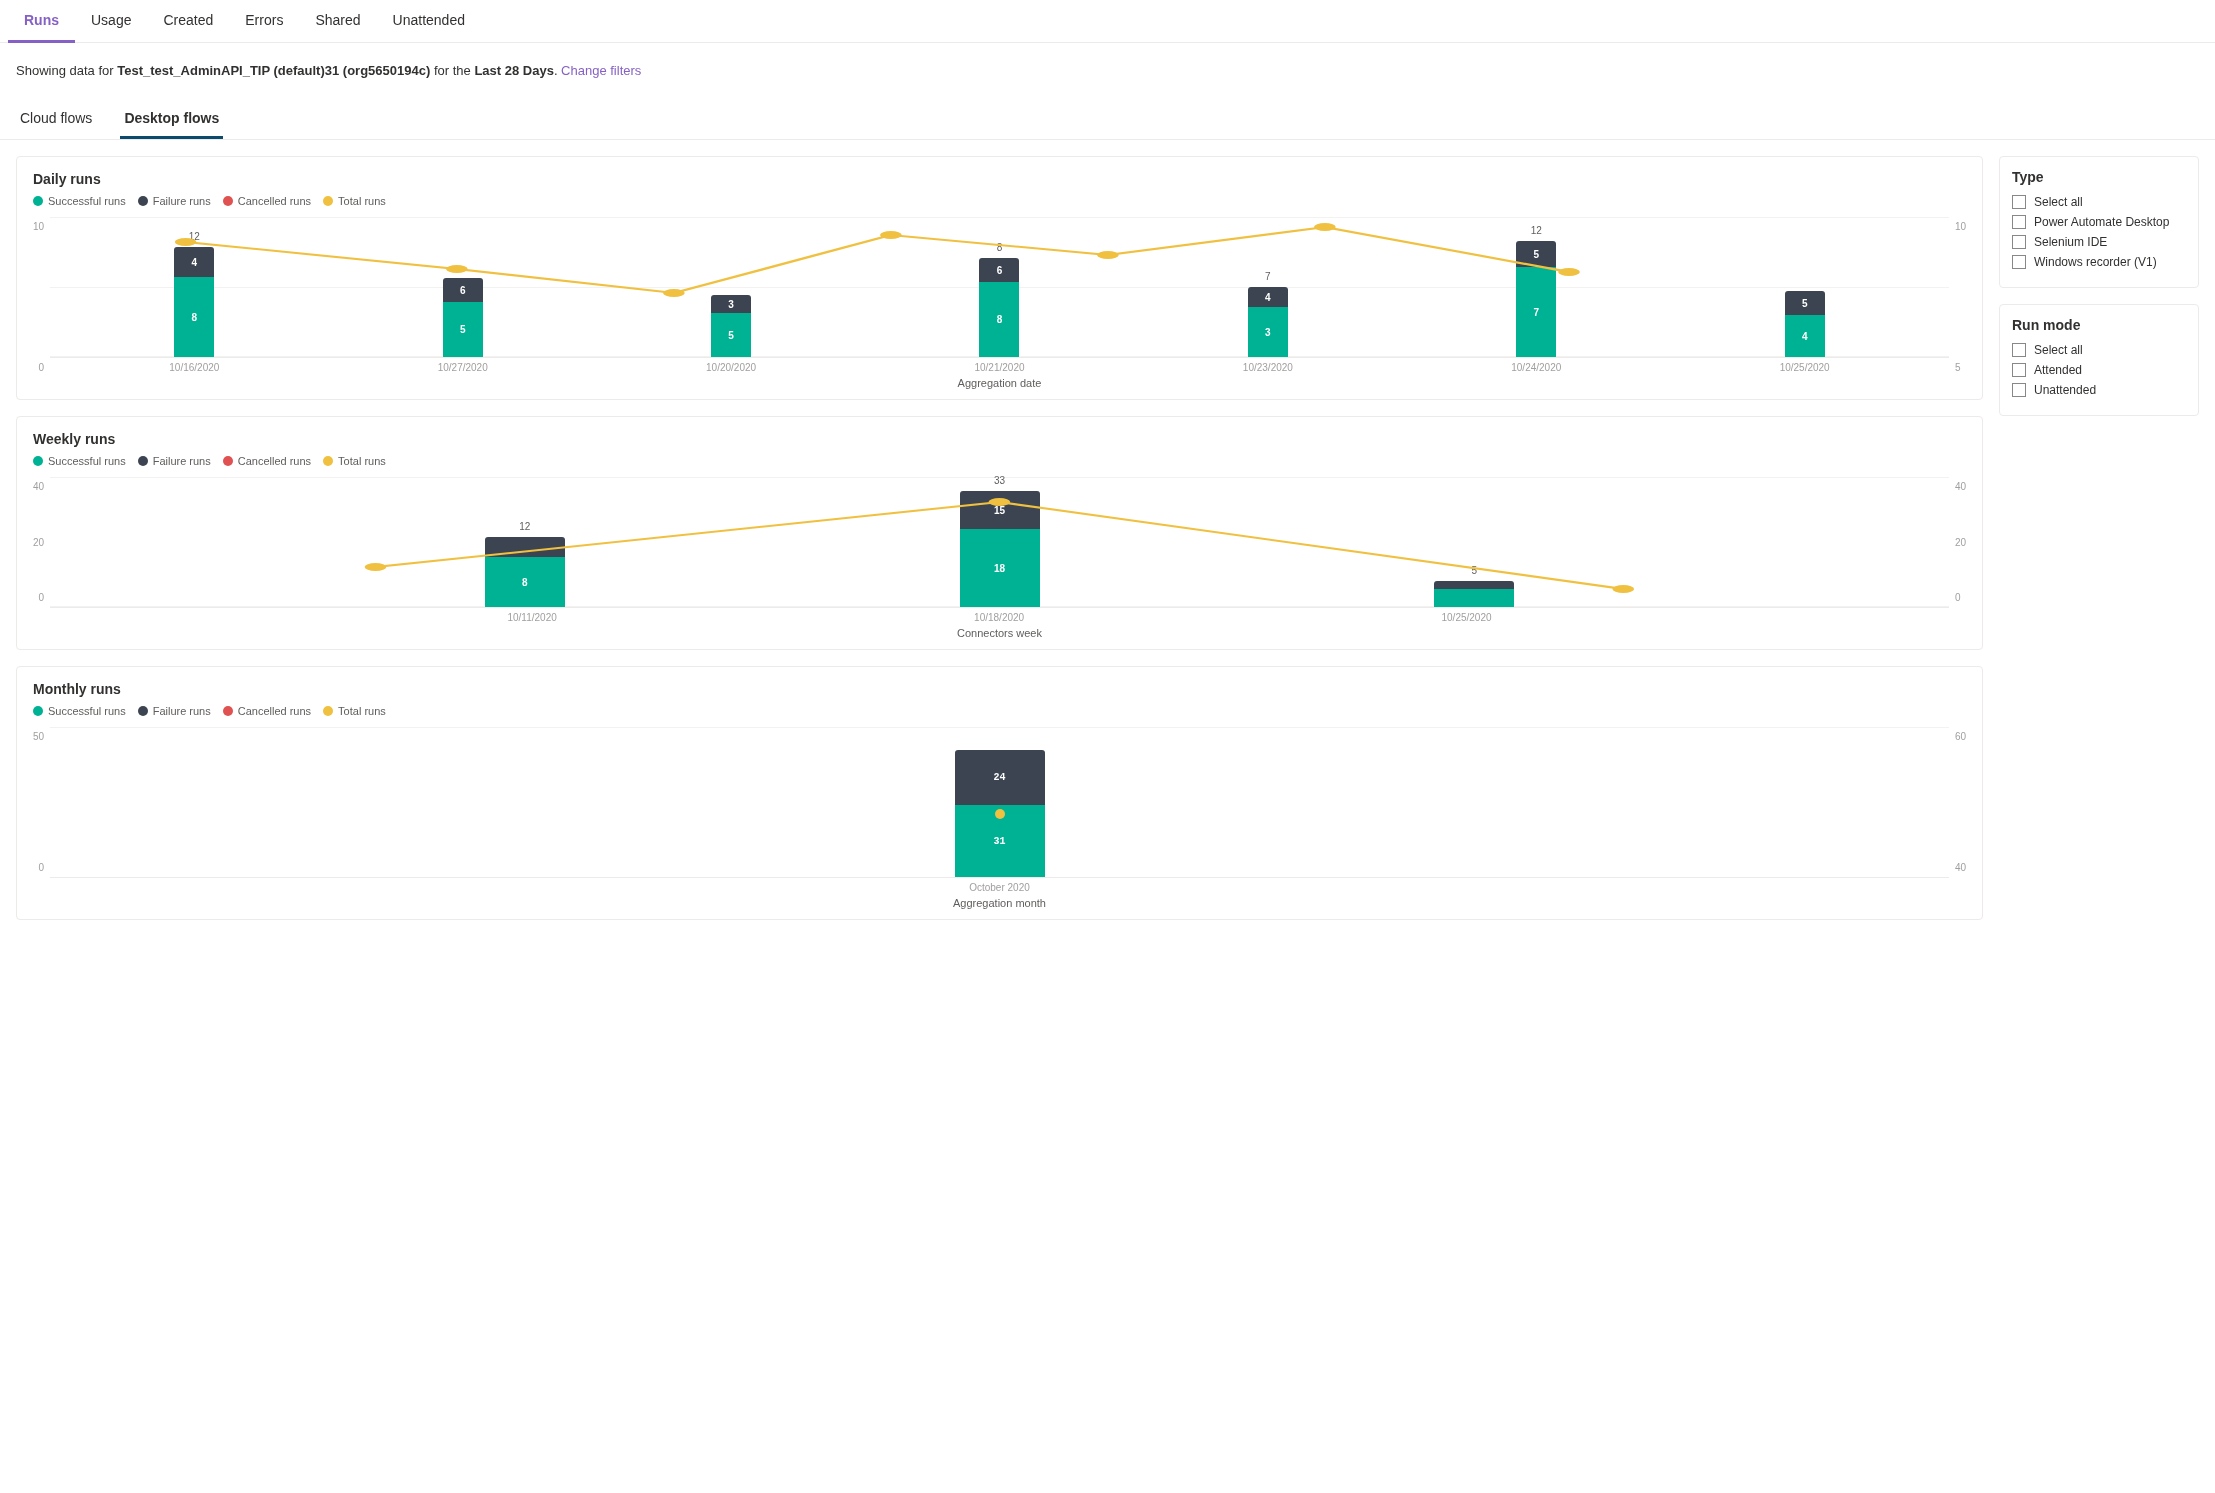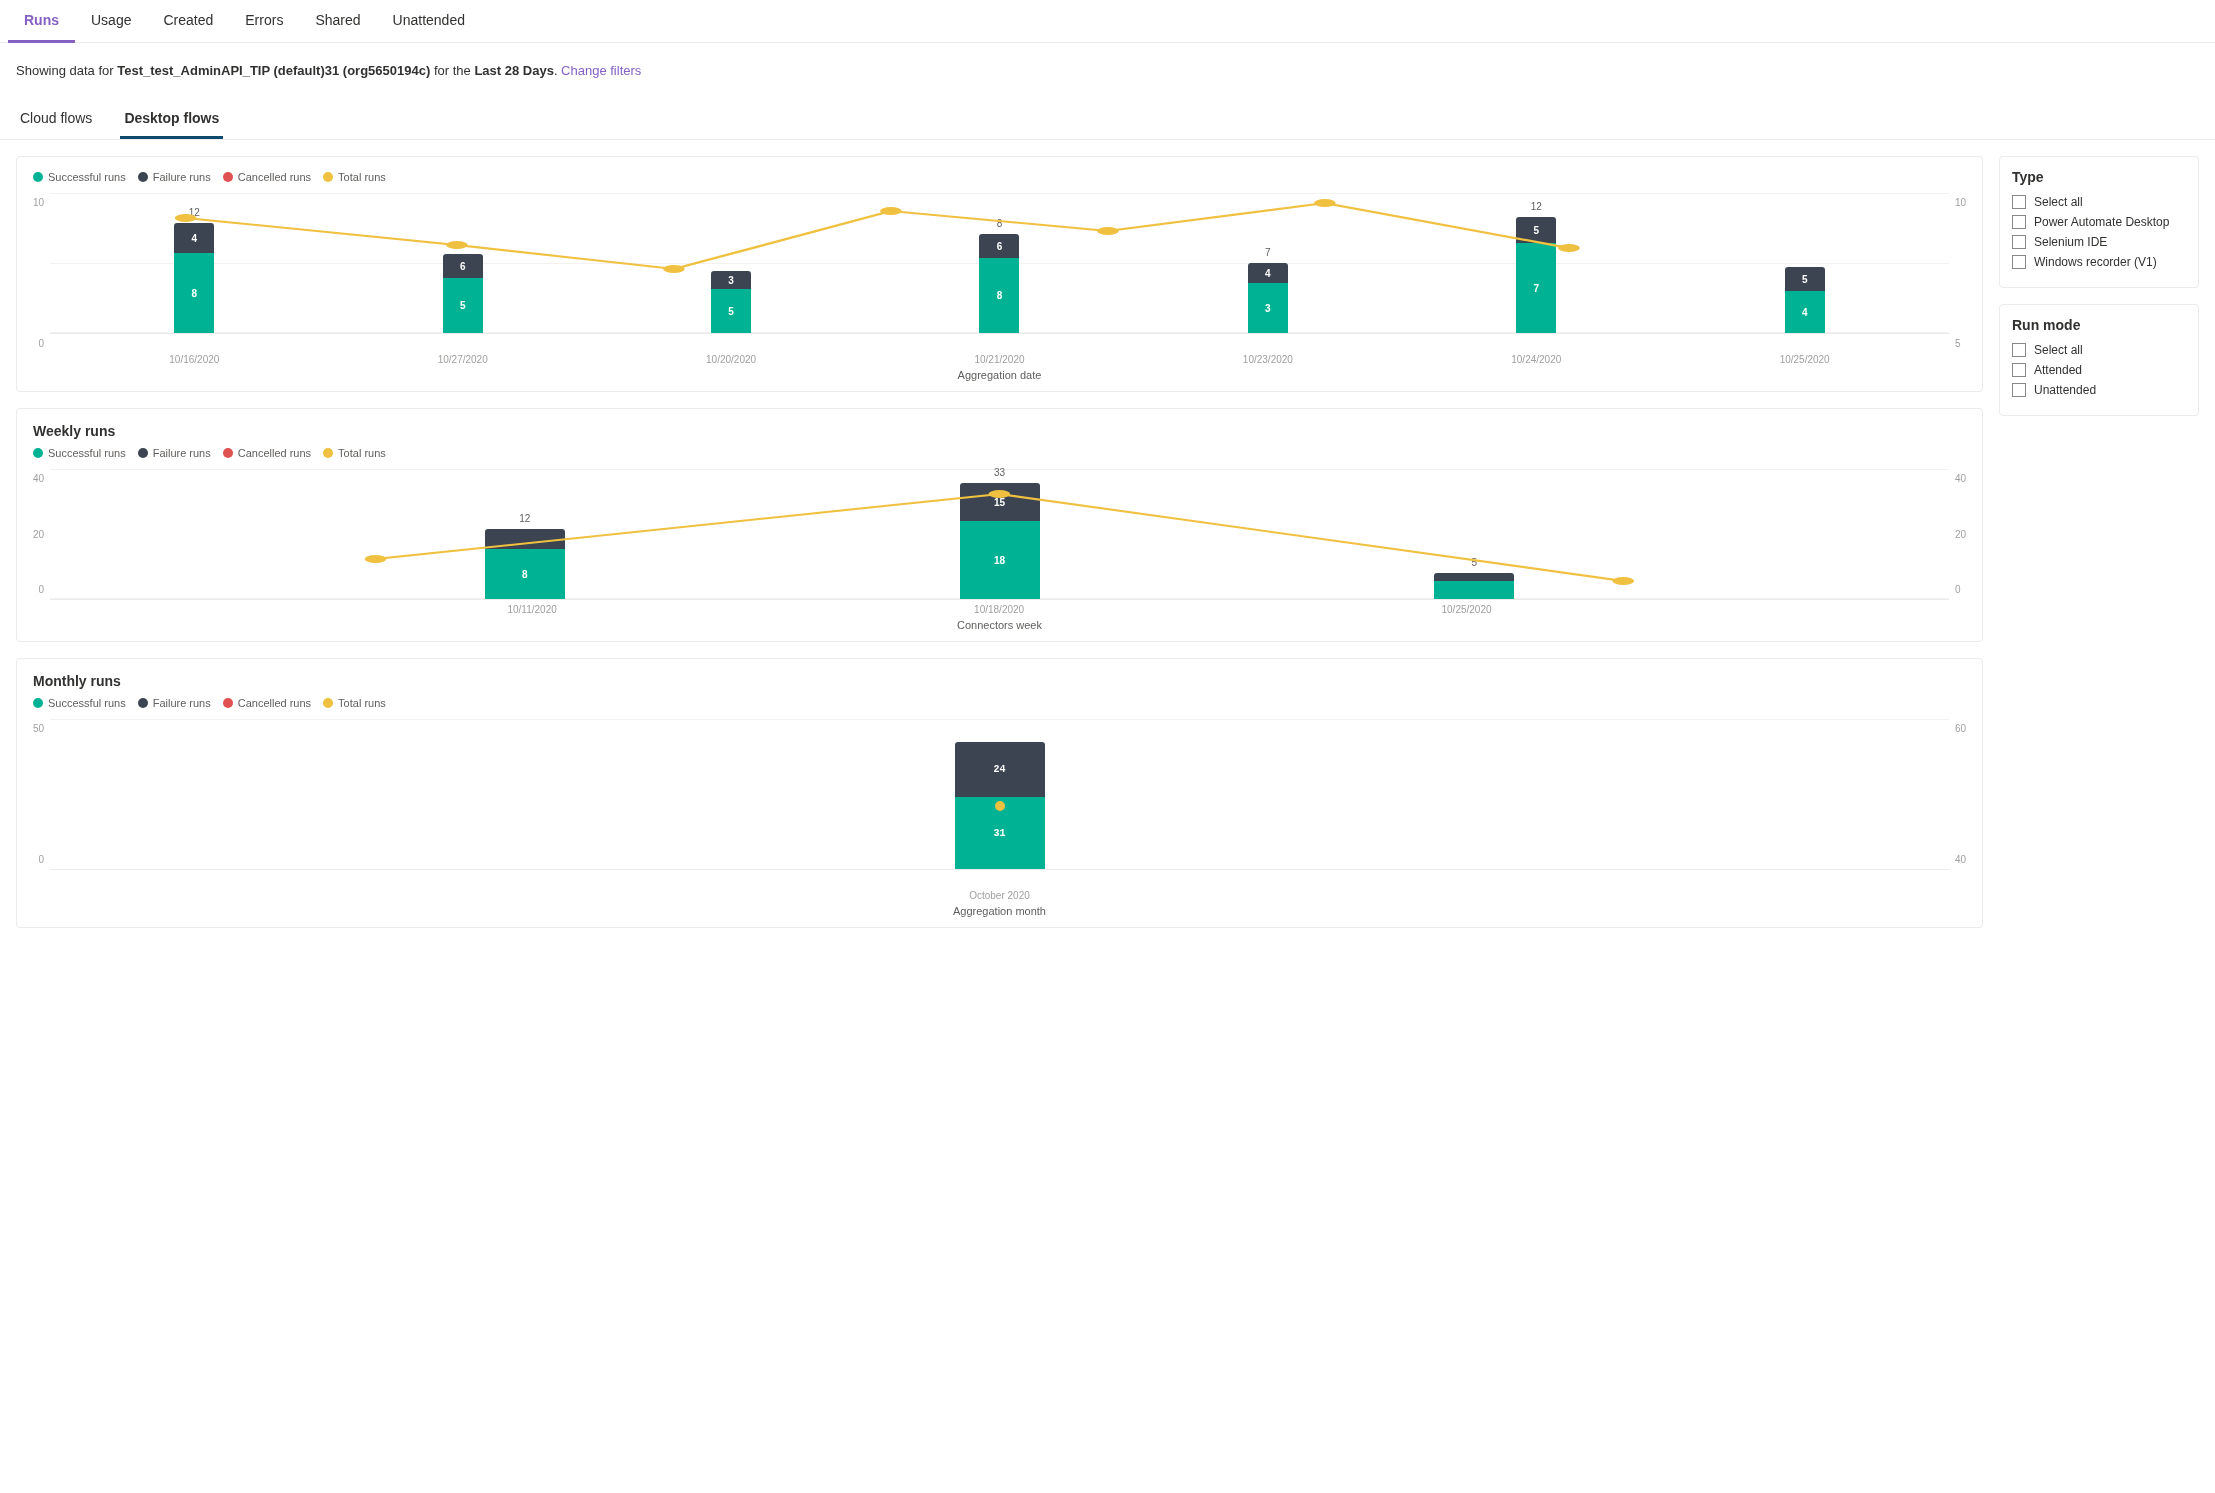--- a/index.html
+++ b/index.html
@@ -52,21 +52,21 @@
     .chart-area { display: flex; position: relative; }
     .y-axis-left { display: flex; flex-direction: column; justify-content: space-between; padding-right: 6px; font-size: 10px; color: #a19f9d; text-align: right; height: 160px; padding-top: 4px; padding-bottom: 4px; }
     .y-axis-right { display: flex; flex-direction: column; justify-content: space-between; padding-left: 6px; font-size: 10px; color: #a19f9d; text-align: left; height: 160px; padding-top: 4px; padding-bottom: 4px; }
     .bars-container { flex: 1; position: relative; height: 160px; border-bottom: 1px solid #edebe9; }
     .bars-inner { display: flex; align-items: flex-end; height: 100%; justify-content: space-around; padding: 0 10px; position: relative; z-index: 1; }
     .bar-group { display: flex; flex-direction: column; align-items: center; position: relative; }
     .bar-stack { display: flex; flex-direction: column; align-items: center; }
     .bar-dark { background: #3b4450; border-radius: 3px 3px 0 0; width: 40px; display: flex; align-items: center; justify-content: center; }
     .bar-teal { background: #00b294; width: 40px; display: flex; align-items: center; justify-content: center; }
     .bar-label { font-size: 10px; color: #fff; font-weight: 600; }
-    .x-labels { display: flex; justify-content: space-around; padding: 20px 10px 0; font-size: 10px; color: #a19f9d; }
+    .x-labels { display: flex; justify-content: space-around; padding: 4px 10px 0; font-size: 10px; color: #a19f9d; }
     .x-axis-title { text-align: center; font-size: 11px; color: #605e5c; margin-top: 4px; }
 
     
     .line-overlay { position: absolute; top: 0; left: 0; width: 100%; height: 100%; pointer-events: none; }
 
     
     .sidebar-panel {
       border: 1px solid #edebe9;
       border-radius: 4px;
       padding: 12px;
@@ -108,20 +108,21 @@
 
 <div class="sub-tabs">
   <div class="sub-tab">Cloud flows</div>
   <div class="sub-tab active">Desktop flows</div>
 </div>
 
 <div class="main-layout">
   <div class="charts-col">
 
     <div class="chart-card">
+      <div class="chart-title">Daily runs</div>
       <div class="chart-legend">
         <div class="legend-item">
           <span class="legend-dot" style="background:#00b294;"></span>
           <span>Successful runs</span>
         </div>
         <div class="legend-item">
           <span class="legend-dot" style="background:#3b4450;"></span>
           <span>Failure runs</span>
         </div>
         <div class="legend-item">

